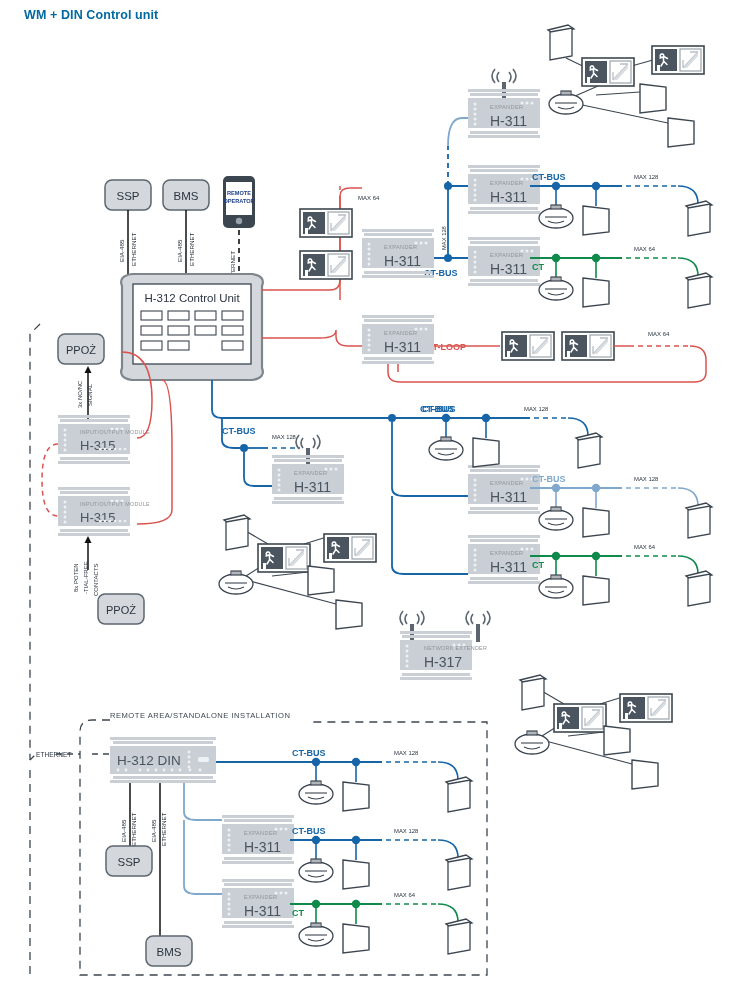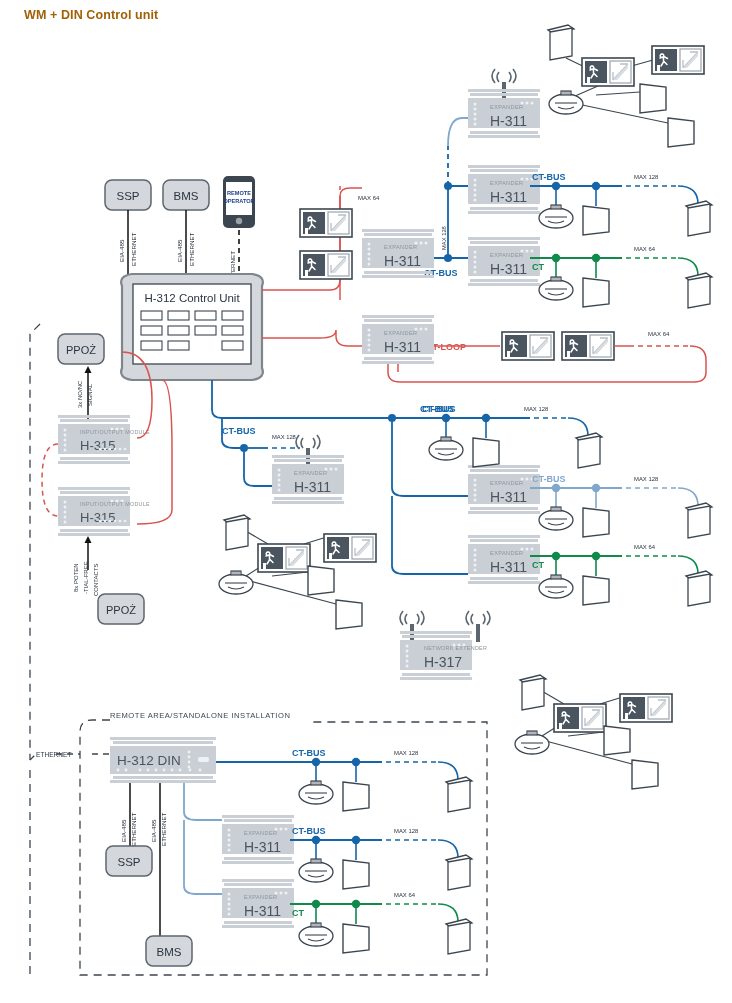--- a/index.html
+++ b/index.html
@@ -1,20 +1,20 @@
 <!DOCTYPE html>
 <html><head>
 <meta charset="utf-8">
 <style>
   html,body{margin:0;padding:0;background:#ffffff;}
   body{width:732px;height:1003px;position:relative;overflow:hidden;
        font-family:"Liberation Sans","DejaVu Sans",sans-serif;}
   #root{position:absolute;left:0;top:0;width:732px;height:1003px;}
   svg.layer{position:absolute;left:0;top:0;width:732px;height:1003px;}
-  .ttl{position:absolute;left:24px;top:8px;font-size:12.5px;font-weight:bold;color:#a16207;letter-spacing:.1px;text-align:right;}
+  .ttl{position:absolute;left:24px;top:8px;font-size:12.5px;font-weight:bold;color:#0369a1;letter-spacing:.1px;text-align:right;}
   text{font-family:"Liberation Sans","DejaVu Sans",sans-serif;}
 </style>
 </head>
 <body>
 
 <div id="root">
 
   <div class="ttl">WM + DIN Control unit</div>
 
   <svg class="layer" viewBox="0 0 732 1003">

